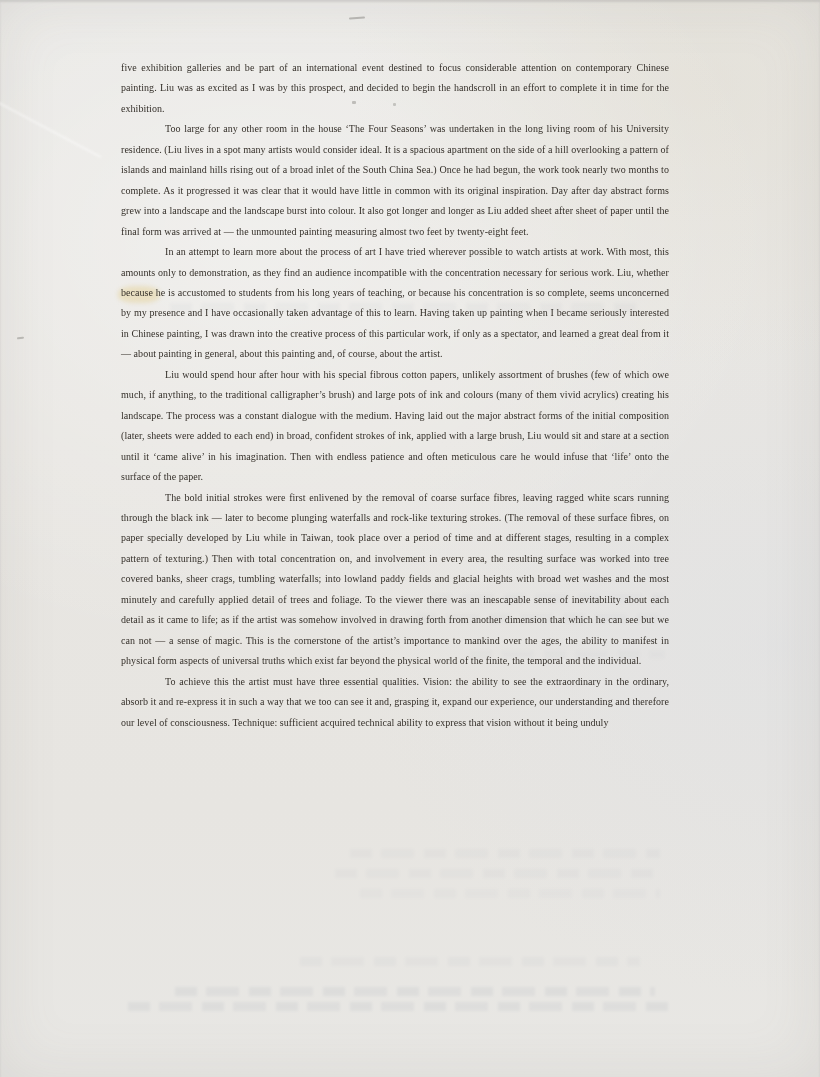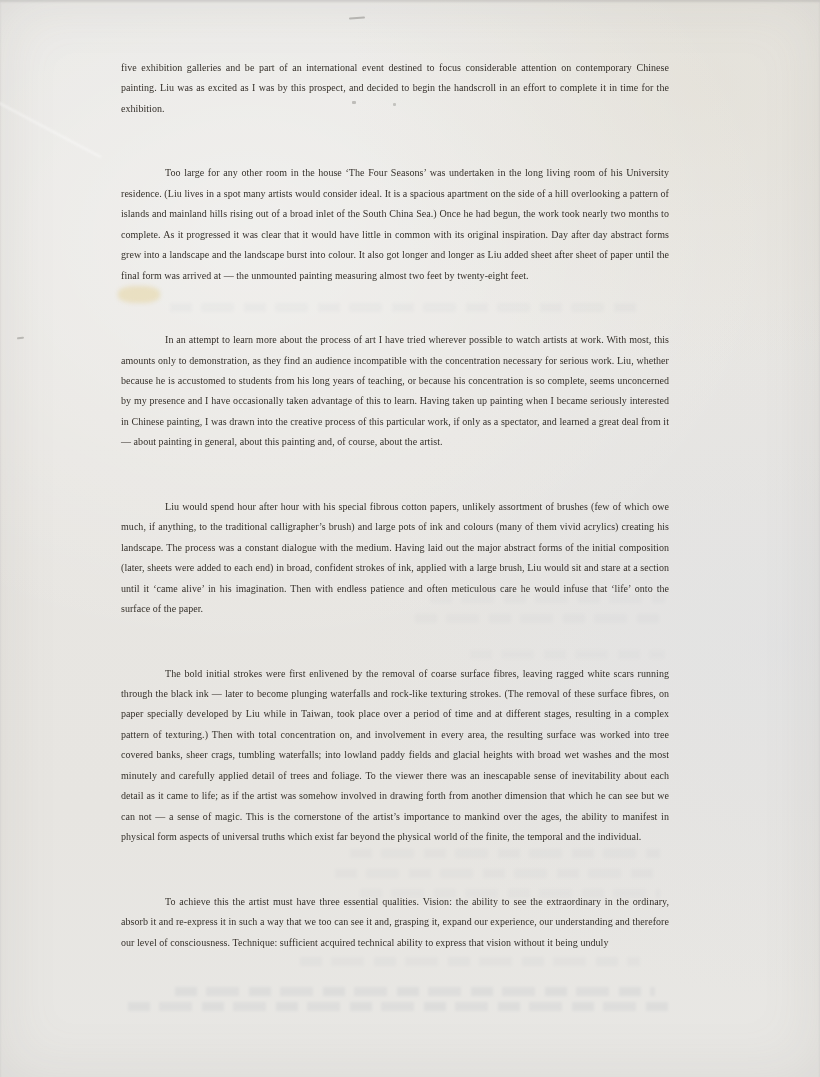--- a/index.html
+++ b/index.html
@@ -23,21 +23,21 @@
   .text-col{
     position:absolute;
     left:121px; top:58px; width:548px;
     color:#35302a;
     font-size:10px;
     line-height:20.45px;
     text-align:justify;
     letter-spacing:0.05px;
   }
   .text-col p{margin:0;}
-  .text-col p.ind{text-indent:44px;margin-top:44px;}
+  .text-col p.ind{text-indent:44px;}
   
   .crease{
     position:absolute; left:-12px; top:128px; width:120px; height:2px;
     background:rgba(255,255,255,0.8);
     transform:rotate(28deg);
     filter:blur(1.2px);
     opacity:.55;
   }
   .stain-feet{
     position:absolute; left:118px; top:286px; width:42px; height:17px;

